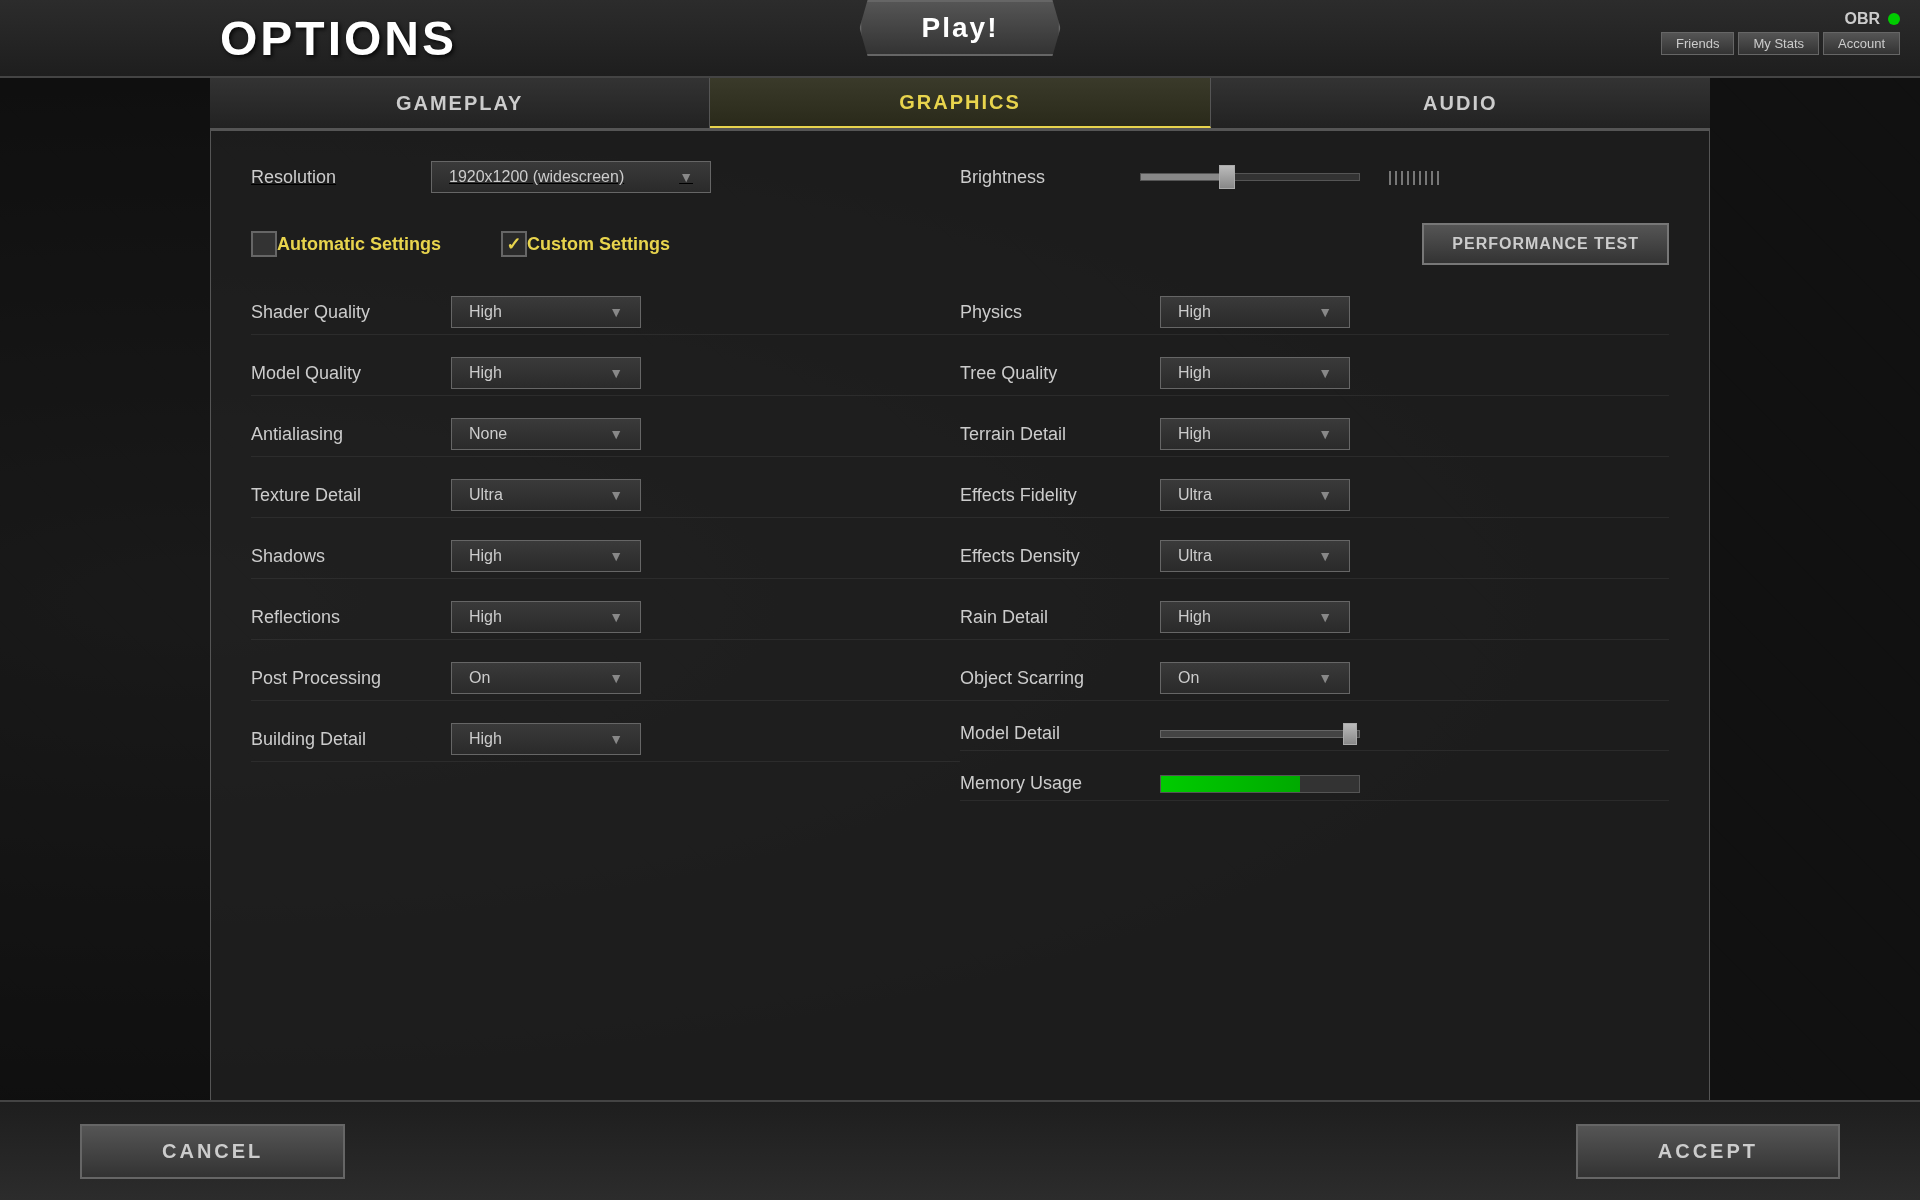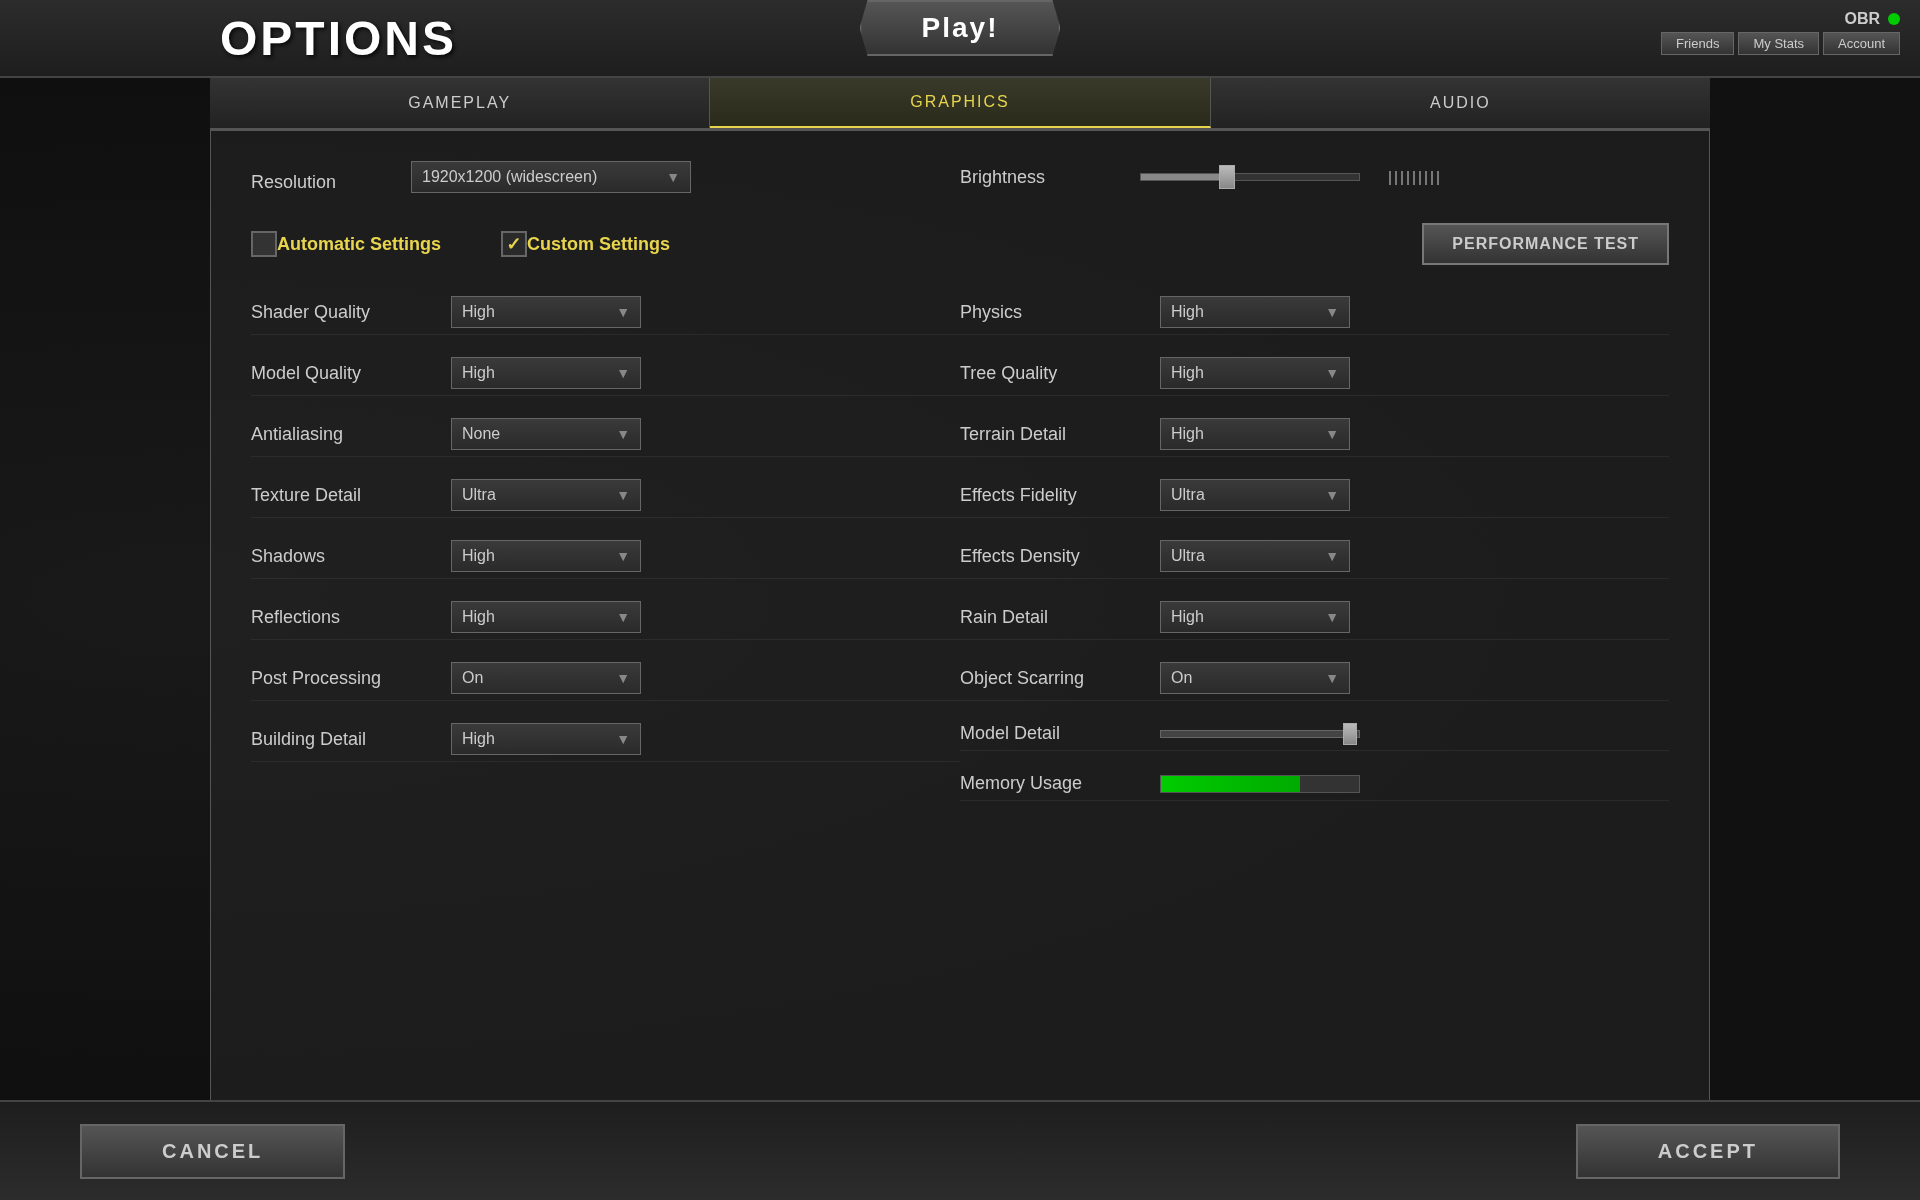--- a/index.html
+++ b/index.html
@@ -115,22 +115,22 @@
       border-bottom: 2px solid #555;
       z-index: 10;
       display: flex;
     }
     .tab {
       flex: 1;
       display: flex;
       align-items: center;
       justify-content: center;
       color: #ccc;
-      font-size: 16px;
-      font-weight: normal;
+      font-size: 20px;
+      font-weight: bold;
       letter-spacing: 2px;
       cursor: pointer;
       border-right: 1px solid #555;
     }
     .tab:last-child { border-right: none; }
     .tab.active {
       color: #e8d44d;
       background: linear-gradient(180deg, #3a3a2a 0%, #2a2a1a 100%);
       border-bottom: 2px solid #e8d44d;
     }
@@ -150,34 +150,36 @@
     }
 
     
     .resolution-row {
       display: flex;
       align-items: center;
       margin-bottom: 30px;
     }
     .res-left {
       display: flex;
-      align-items: flex-end;
+      align-items: center;
+      gap: 20px;
       flex: 1;
+      text-decoration: underline;
     }
     .setting-label {
       color: #ccc;
       font-size: 18px;
       min-width: 160px;
     }
     .dropdown {
       background: linear-gradient(180deg, #3a3a3a 0%, #2a2a2a 100%);
       border: 1px solid #666;
       color: #ccc;
       font-size: 16px;
-      padding: 6px 10px;
+      padding: 6px 17px;
       cursor: pointer;
       display: flex;
       align-items: center;
       justify-content: space-between;
       gap: 8px;
     }
     .dropdown-arrow {
       color: #888;
       font-size: 14px;
     }

